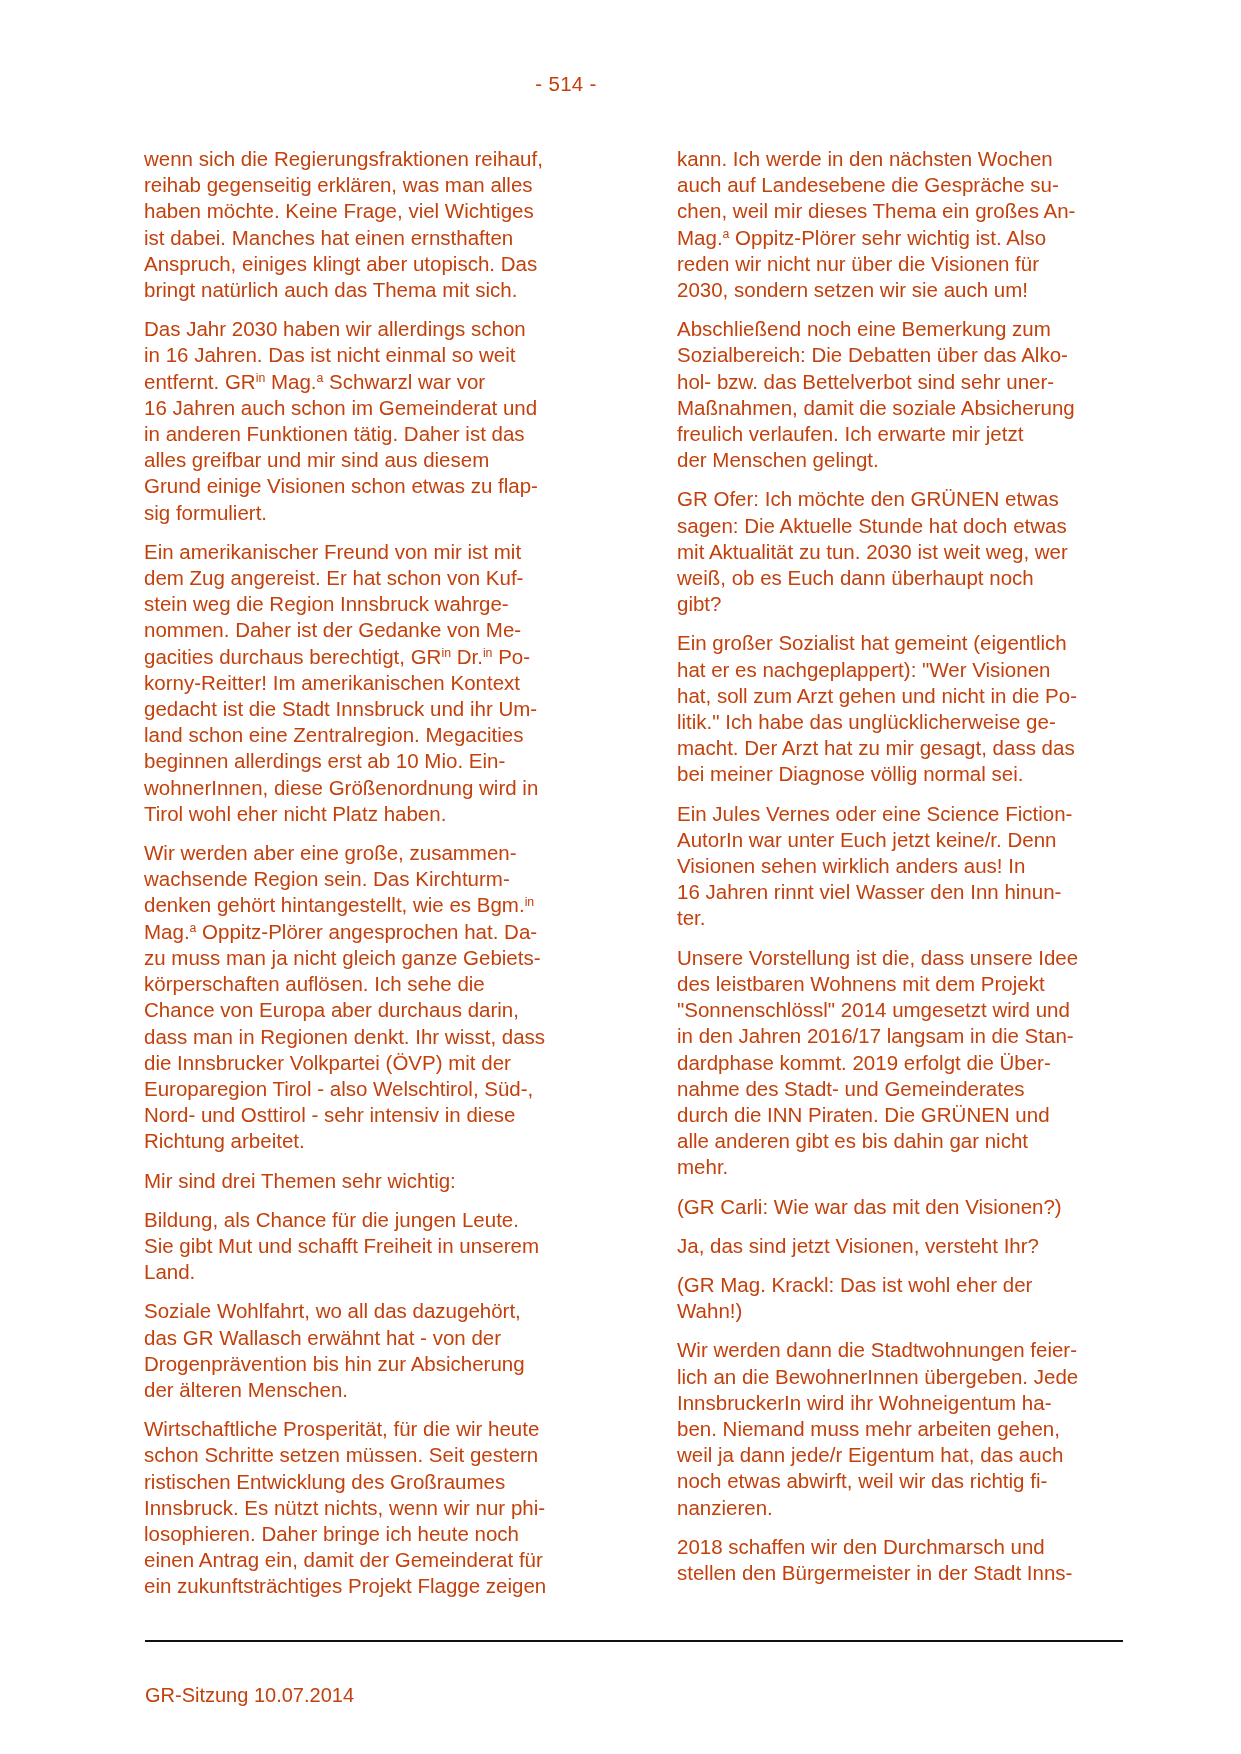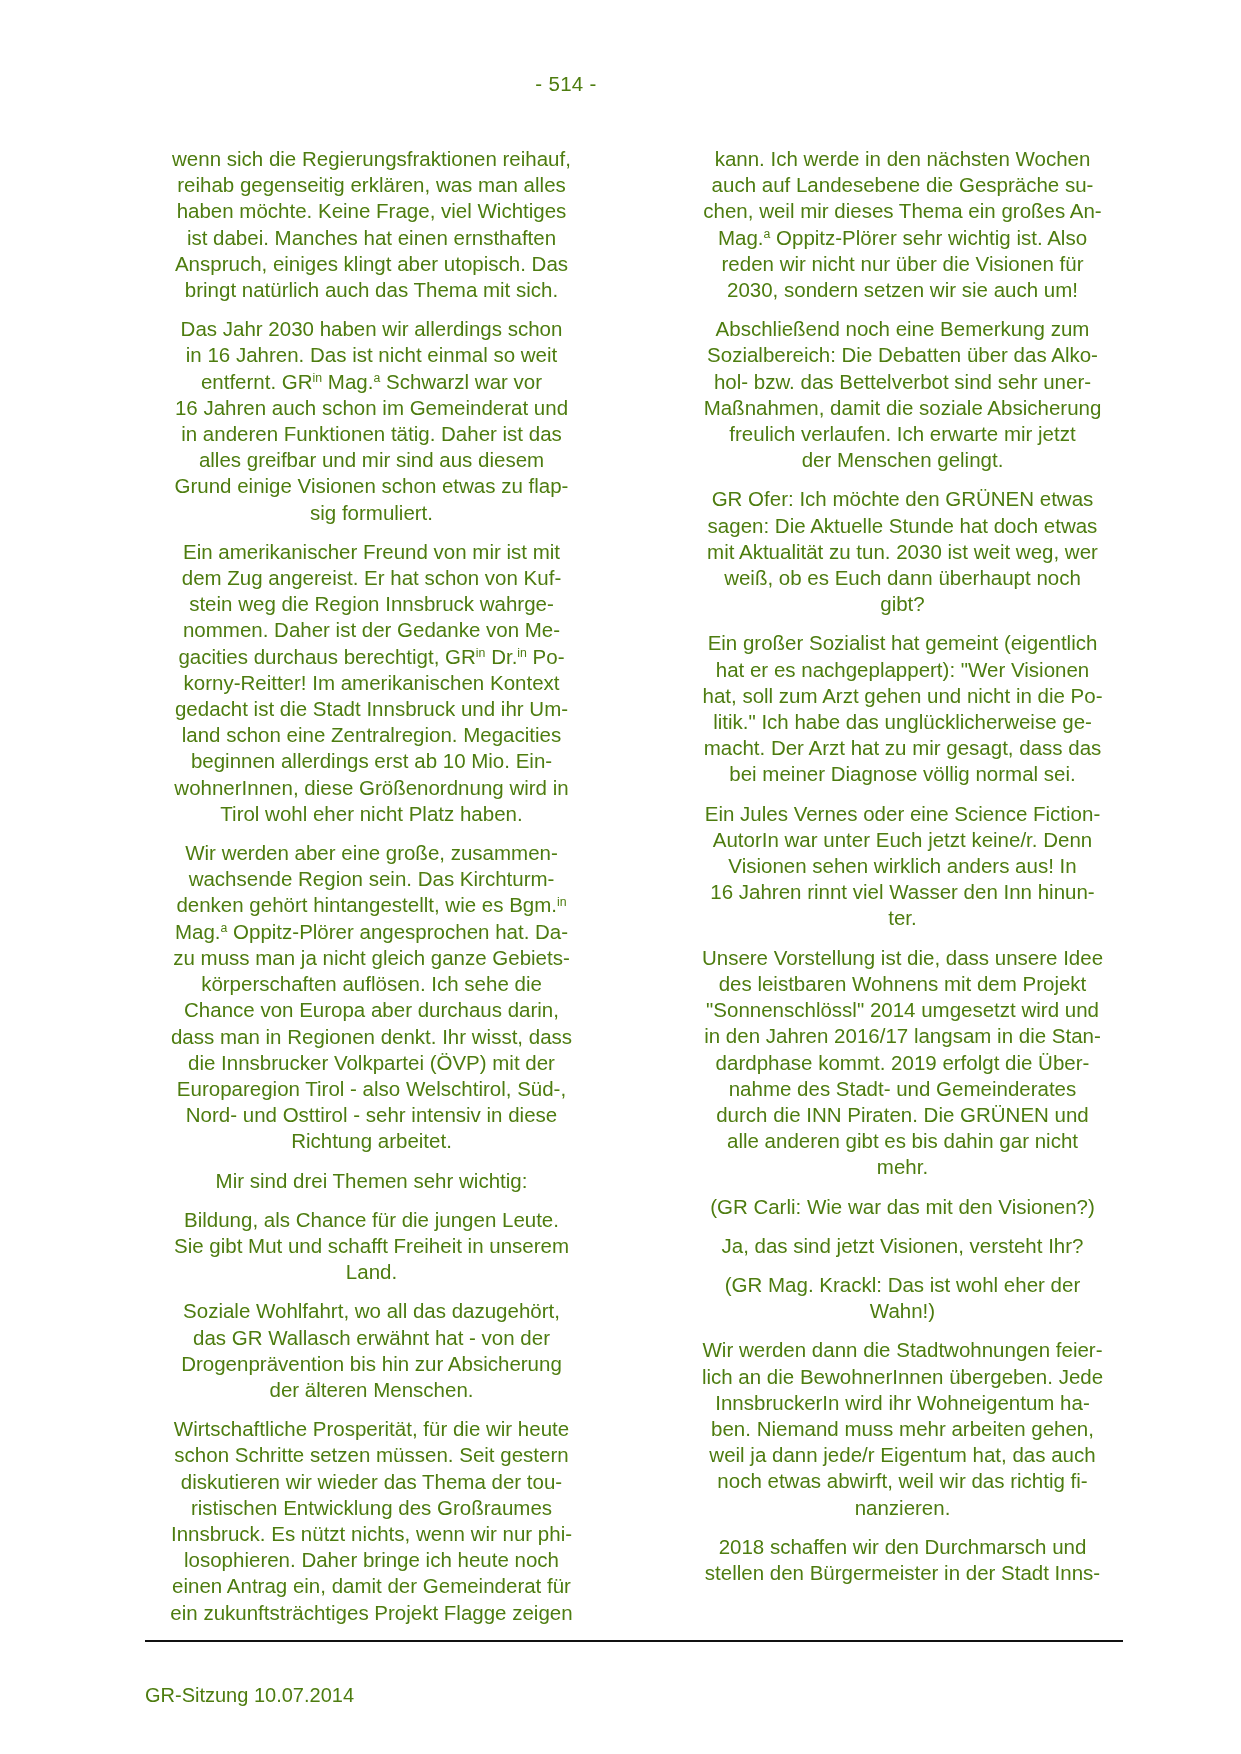--- a/index.html
+++ b/index.html
@@ -6,21 +6,21 @@
     margin: 0;
     padding: 0;
     background: #ffffff;
   }
   .page {
     position: relative;
     width: 1241px;
     height: 1754px;
     background: #ffffff;
     font-family: "Liberation Sans", "DejaVu Sans", sans-serif;
-    color: #4d7c0f;
+    color: #c2410c;
     overflow: hidden;
   }
   .page-number {
     position: absolute;
     top: 72px;
     left: 0;
     width: 1132px;           
     text-align: center;
     font-size: 20.5px;
     letter-spacing: 0.3px;
@@ -34,21 +34,20 @@
   }
   .col {
     display: block;
   }
   .col-left  { width: 455px; }
   .col-right { width: 451px; }
   .para {
     margin: 0 0 13px 0;
     font-size: 20.5px;
     line-height: 26.2px;
-    text-align: center;
   }
   .para:last-child { margin-bottom: 0; }
   .line { display: block; white-space: nowrap; }
   sup {
     font-size: 0.60em;
     line-height: 0;
     vertical-align: baseline;
     position: relative;
     top: -0.55em;
   }
@@ -130,21 +129,20 @@
         </p>
         <p class="para">
           <span class="line">Soziale Wohlfahrt, wo all das dazugehört,</span>
           <span class="line">das GR Wallasch erwähnt hat - von der</span>
           <span class="line">Drogenprävention bis hin zur Absicherung</span>
           <span class="line">der älteren Menschen.</span>
         </p>
         <p class="para">
           <span class="line">Wirtschaftliche Prosperität, für die wir heute</span>
           <span class="line">schon Schritte setzen müssen. Seit gestern</span>
-          <span class="line">diskutieren wir wieder das Thema der tou-</span>
           <span class="line">ristischen Entwicklung des Großraumes</span>
           <span class="line">Innsbruck. Es nützt nichts, wenn wir nur phi-</span>
           <span class="line">losophieren. Daher bringe ich heute noch</span>
           <span class="line">einen Antrag ein, damit der Gemeinderat für</span>
           <span class="line">ein zukunftsträchtiges Projekt Flagge zeigen</span>
         </p>
       </div>
     <div class="col col-right">
         <p class="para">
           <span class="line">kann. Ich werde in den nächsten Wochen</span>

